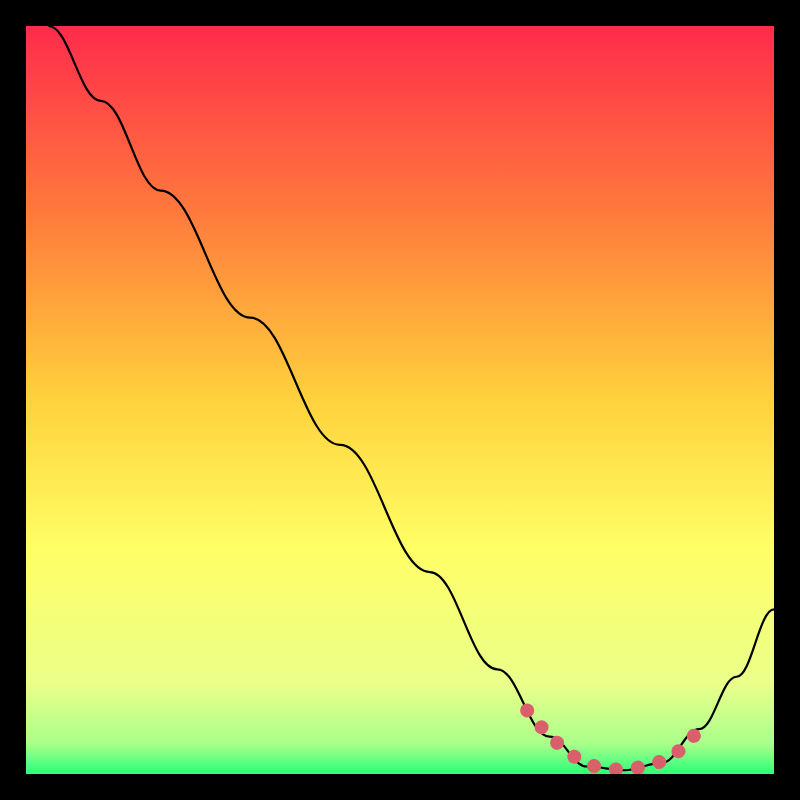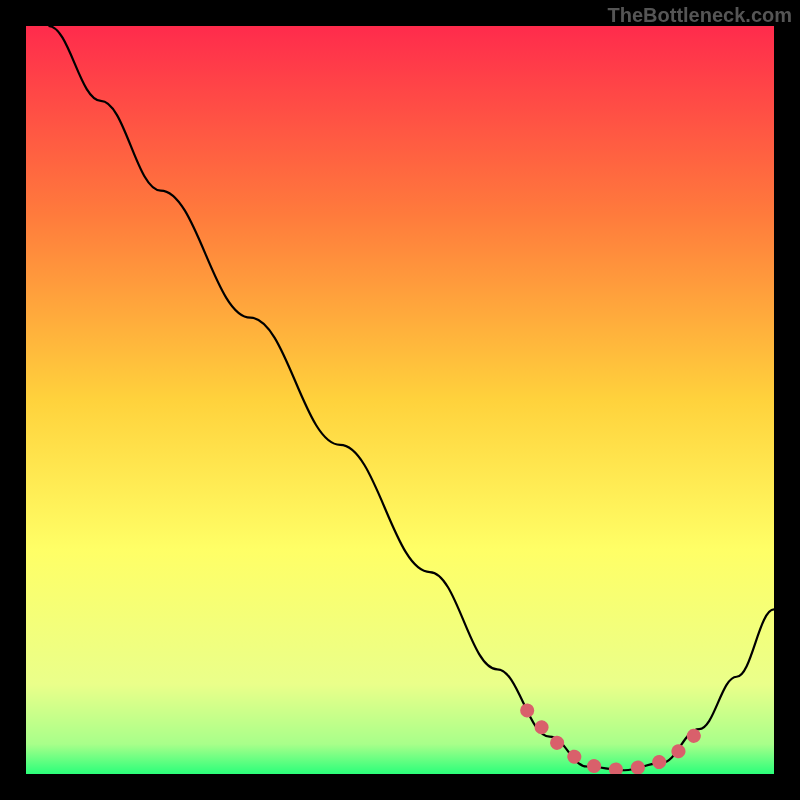--- a/index.html
+++ b/index.html
@@ -34,21 +34,20 @@
     height: 748px;
   }
   svg {
     display: block;
   }
 </style>
 </head>
 <body>
 
 <div class="container">
-  <div class="watermark">TheBottleneck.com</div>
   <div class="plot-area">
     <svg id="chart-svg" width="748" height="748" viewBox="0 0 748 748">
         <defs>
           <linearGradient id="bg-grad" x1="0" y1="0" x2="0" y2="1">
             <stop offset="0%" stop-color="#ff2b4c"></stop>
             <stop offset="25%" stop-color="#ff7a3c"></stop>
             <stop offset="50%" stop-color="#ffd23c"></stop>
             <stop offset="70%" stop-color="#ffff66"></stop>
             <stop offset="88%" stop-color="#eaff8a"></stop>
             <stop offset="96%" stop-color="#a8ff8a"></stop>

